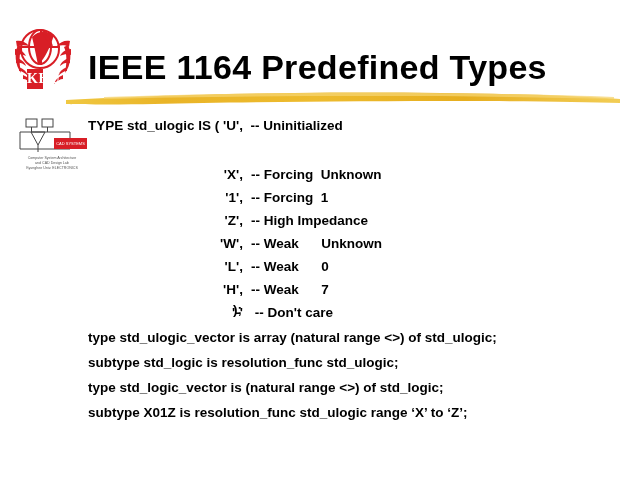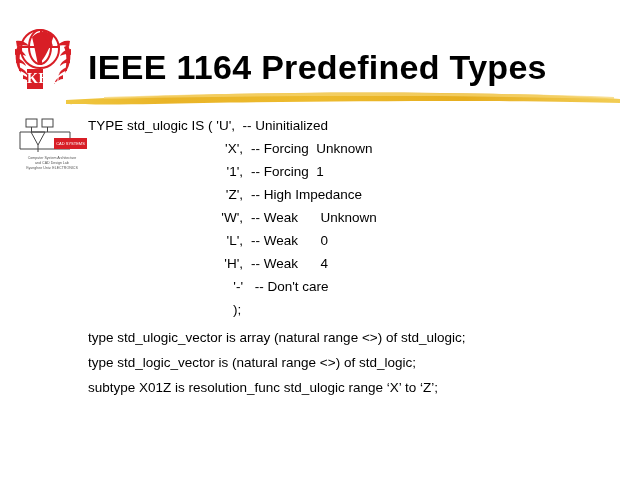--- a/index.html
+++ b/index.html
@@ -150,40 +150,41 @@
   }
 
   
   #code-block {
     position: absolute;
     left: 88px;
     top: 114px;
     width: 540px;
     color: #000000;
     font-family: "Liberation Sans", sans-serif;
-    font-weight: normal;
+    font-weight: bold;
     font-size: 13.5px;
   }
   .code-line {
     height: 23px;
     line-height: 23px;
     white-space: pre;
   }
   .code-line.enum {
     padding-left: 0;
   }
   
   .enum .lit {
     display: inline-block;
     width: 155px;
     text-align: right;
     padding-right: 8px;
   }
   .enum .cmt {
     display: inline-block;
+    margin-top: 26px;
   }
   #close-paren {
     padding-left: 145px;
   }
   .decl {
     height: 25px;
     line-height: 25px;
     white-space: pre;
   }
   #decl-list {
@@ -259,26 +260,27 @@
   <div id="code-block">
 
     <div class="code-line">TYPE std_ulogic IS ( 'U',  -- Uninitialized</div>
 
     <div id="enum-rows">
         <div class="code-line enum"><span class="lit">'X',</span><span class="cmt">-- Forcing  Unknown</span></div>
         <div class="code-line enum"><span class="lit">'1',</span><span class="cmt">-- Forcing  1</span></div>
         <div class="code-line enum"><span class="lit">'Z',</span><span class="cmt">-- High Impedance</span></div>
         <div class="code-line enum"><span class="lit">'W',</span><span class="cmt">-- Weak      Unknown</span></div>
         <div class="code-line enum"><span class="lit">'L',</span><span class="cmt">-- Weak      0</span></div>
-        <div class="code-line enum"><span class="lit">'H',</span><span class="cmt">-- Weak      4</span></div>
+        <div class="code-line enum"><span class="lit">'H',</span><span class="cmt">-- Weak      7</span></div>
         <div class="code-line enum"><span class="lit">'-'</span><span class="cmt"> -- Don't care</span></div>
       </div>
 
     <div class="code-line" id="close-paren">);</div>
 
     <div id="decl-list">
         <div class="decl">type std_ulogic_vector is array (natural range &lt;&gt;) of std_ulogic;</div>
+        <div class="decl">subtype std_logic is resolution_func std_ulogic;</div>
         <div class="decl">type std_logic_vector is (natural range &lt;&gt;) of std_logic;</div>
         <div class="decl">subtype X01Z is resolution_func std_ulogic range ‘X’ to ‘Z’;</div>
       </div>
   </div>
 
 </div>
 
 </body></html>

